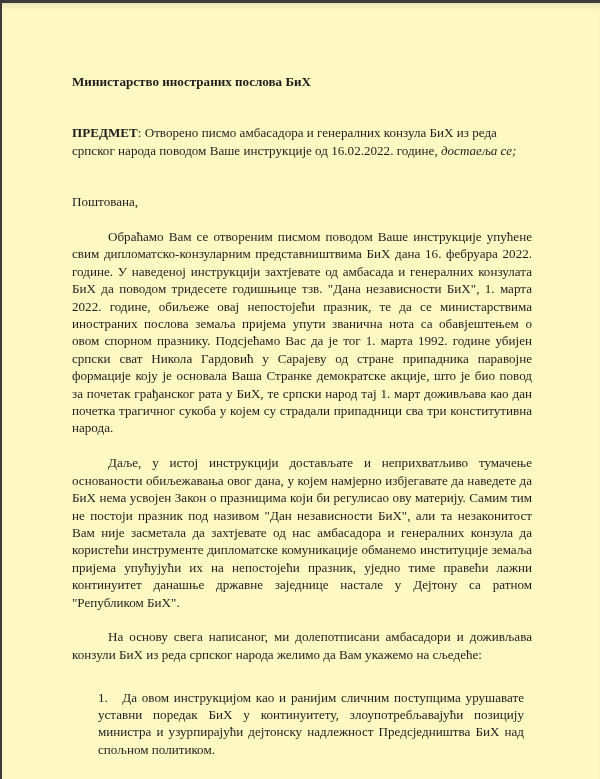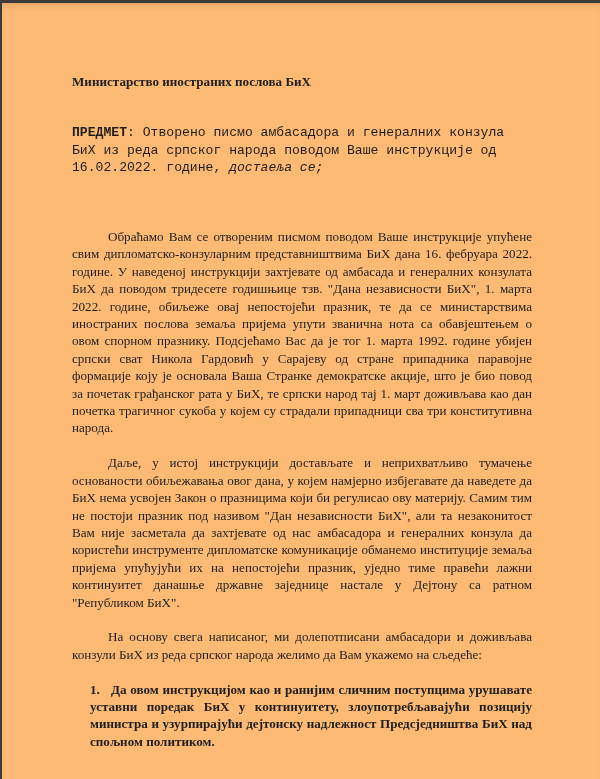--- a/index.html
+++ b/index.html
@@ -15,21 +15,21 @@
       width: 600px;
       height: 779px;
       background: #3c3c3c;
     }
     .page {
       position: absolute;
       left: 2px;
       top: 3px;
       width: 598px;
       height: 776px;
-      background: #fdba74;
+      background: #fef9c3;
       box-shadow: inset 0 6px 6px -4px rgba(0,0,0,0.12);
     }
     .content {
       position: absolute;
       left: 70px;
       top: 70px;
       width: 460px;
       font-family: "Liberation Serif", serif;
       font-size: 13.1px;
       line-height: 17.4px;
@@ -43,38 +43,39 @@
     .para {
       margin: 0;
       text-align: justify;
       text-indent: 36px;
     }
     .list {
       margin: 0;
       padding-left: 18px;
       text-align: justify;
     }
-    .list-item { margin: 0; font-weight: bold; }
-    .subject { margin: 0; text-align: left; font-family: Liberation Mono, monospace; }
+    .list-item { margin: 8px; }
+    .subject { margin: 0; text-align: left; }
   </style>
 </head>
 <body>
 
 <div class="viewer">
   <div class="page">
     <div class="content">
 
       <p class="block bold">Министарство иностраних послова БиХ</p>
 
       <div class="gap-large"></div>
 
       <p class="subject"><span class="bold">ПРЕДМЕТ</span><span>: </span><span>Отворено писмо амбасадора и генералних конзула БиХ из реда српског народа поводом Ваше инструкције од 16.02.2022. године, </span><span class="italic">достаеља се;</span></p>
 
       <div class="gap-large"></div>
 
+      <p class="block">Поштована,</p>
 
       <div class="gap-small"></div>
 
       <p class="para">Обраћамо Вам се отвореним писмом поводом Ваше инструкције упућене свим дипломатско-конзуларним представништвима БиХ дана 16. фебруара 2022. године. У наведеној инструкцији захтјевате од амбасада и генералних конзулата БиХ да поводом тридесете годишњице тзв. "Дана независности БиХ", 1. марта 2022. године, обиљеже овај непостојећи празник, те да се министарствима иностраних послова земаља пријема упути званична нота са обавјештењем о овом спорном празнику. Подсјећамо Вас да је тог 1. марта 1992. године убијен српски сват Никола Гардовић у Сарајеву од стране припадника паравојне формације коју је основала Ваша Странке демократске акције, што је био повод за почетак грађанског рата у БиХ, те српски народ тај 1. март доживљава као дан почетка трагичног сукоба у којем су страдали припадници сва три конститутивна народа.</p>
 
       <div class="gap-small"></div>
 
       <p class="para">Даље, у истој инструкцији достављате и неприхватљиво тумачење основаности обиљежавања овог дана, у којем намјерно избјегавате да наведете да БиХ нема усвојен Закон о празницима који би регулисао ову материју. Самим тим не постоји празник под називом "Дан независности БиХ", али та незаконитост Вам није засметала да захтјевате од нас амбасадора и генералних конзула да користећи инструменте дипломатске комуникације обманемо институције земаља пријема упућујући их на непостојећи празник, уједно тиме правећи лажни континуитет данашње државне заједнице настале у Дејтону са ратном "Републиком БиХ".</p>
 
       <div class="gap-small"></div>

